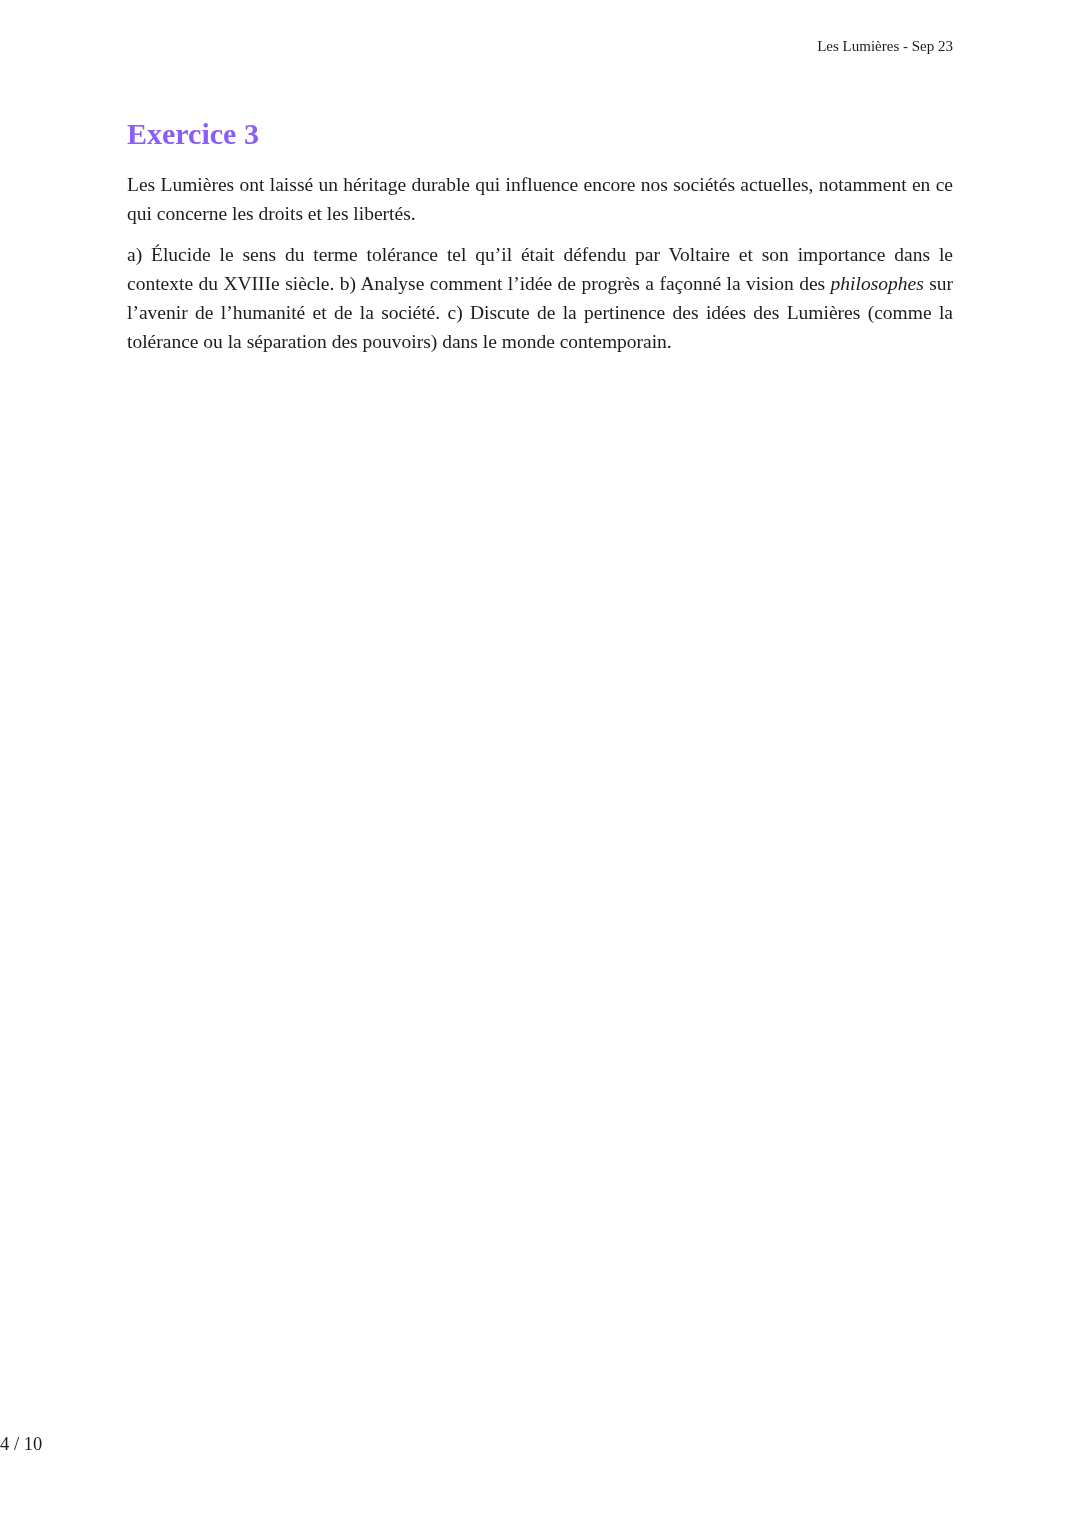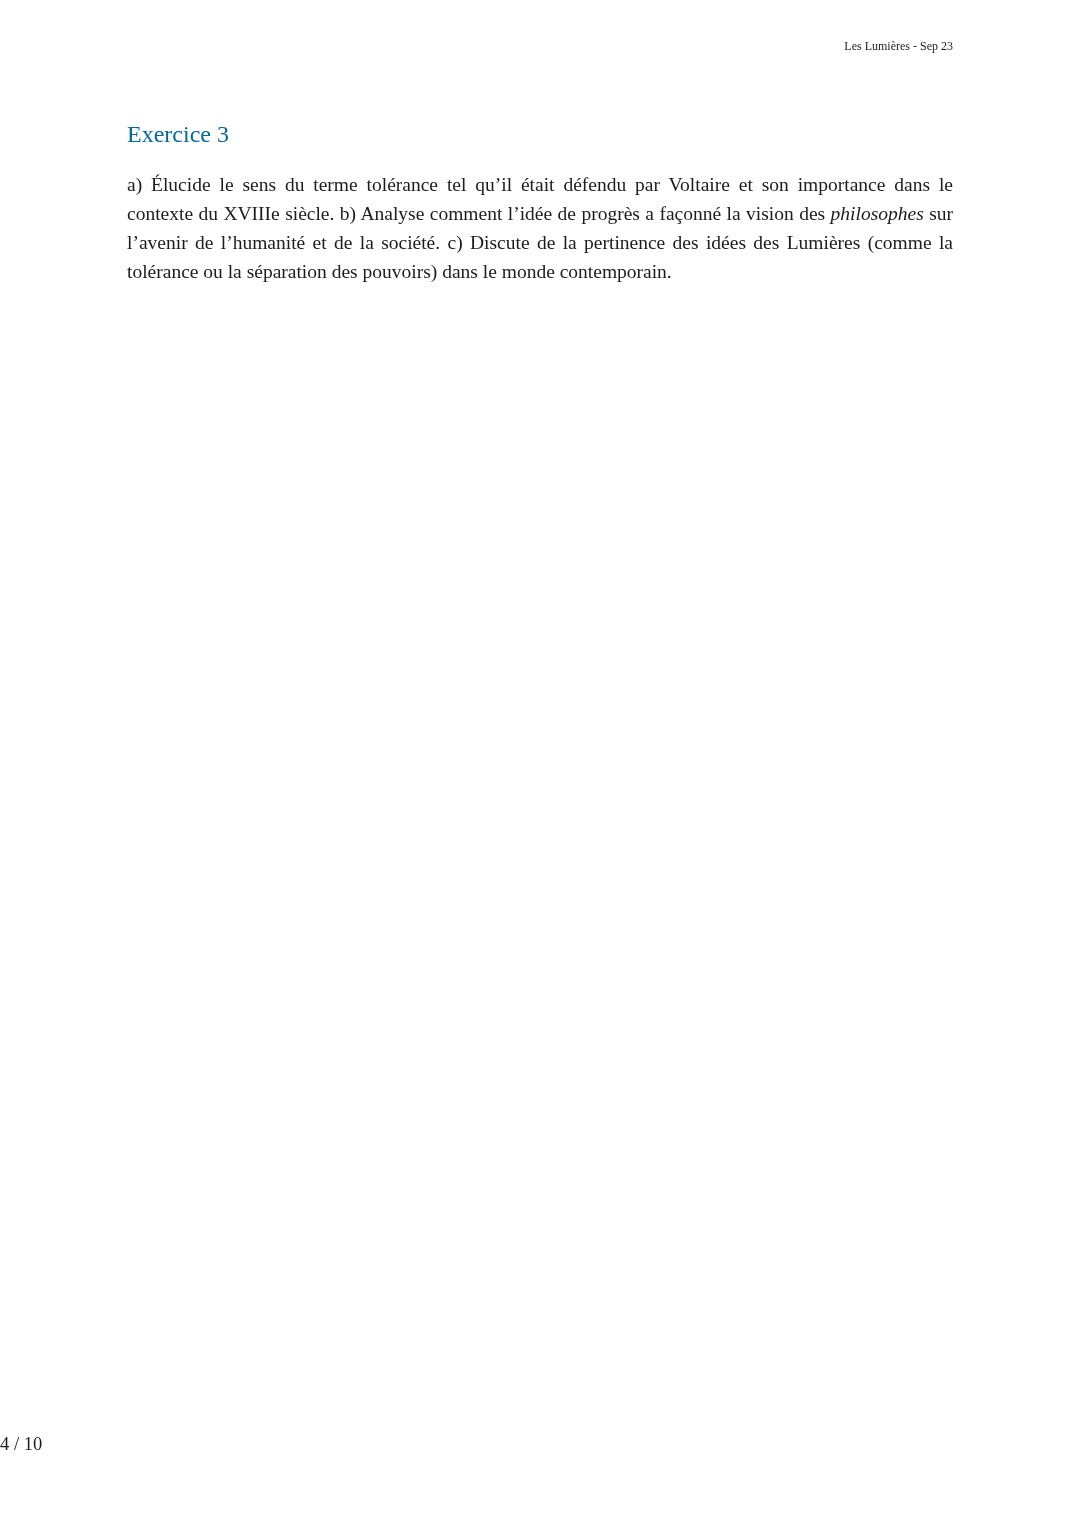--- a/index.html
+++ b/index.html
@@ -13,37 +13,37 @@
     height: 1527px;
     background: #ffffff;
     font-family: "Liberation Serif", "DejaVu Serif", serif;
     color: #1c1c1c;
     overflow: hidden;
   }
   .running-header {
     position: absolute;
     top: 36px;
     right: 127px;
-    font-size: 12px;
+    font-size: 15px;
     line-height: 20px;
     color: #1c1c1c;
     text-align: right;
   }
   .content {
     position: absolute;
     top: 119px;
     left: 127px;
     width: 826px;
   }
   .exercise-title {
-    font-size: 24px;
-    font-weight: 400;
+    font-size: 30px;
+    font-weight: 700;
     margin: 0 0 21px 0;
     line-height: 30px;
-    color: #0369a1;
+    color: #8b5cf6;
   }
   .body-para {
     font-size: 19.5px;
     line-height: 29px;
     text-align: justify;
     margin: 0 0 12px 0;
     color: #1c1c1c;
   }
   .body-para em {
   }
@@ -62,20 +62,21 @@
 <body>
 
 <div class="page">
 
   <div class="running-header">Les Lumières - Sep 23</div>
 
   <div class="content">
 
     <h1 class="exercise-title">Exercice 3</h1>
 
+    <p class="body-para">Les Lumières ont laissé un héritage durable qui influence encore nos sociétés actuelles, notamment en ce qui concerne les droits et les libertés.</p>
 
     <p class="body-para"><span>a) Élucide le sens du terme tolérance tel qu’il était défendu par Voltaire et son importance dans le contexte du XVIIIe siècle. b) Analyse comment l’idée de progrès a façonné la vision des </span><em>philosophes</em><span> sur l’avenir de l’humanité et de la société. c) Discute de la pertinence des idées des Lumières (comme la tolérance ou la séparation des pouvoirs) dans le monde contemporain.</span></p>
 
   </div>
 
   <div class="page-footer">4 / 10</div>
 
 </div>
 
 </body></html>

